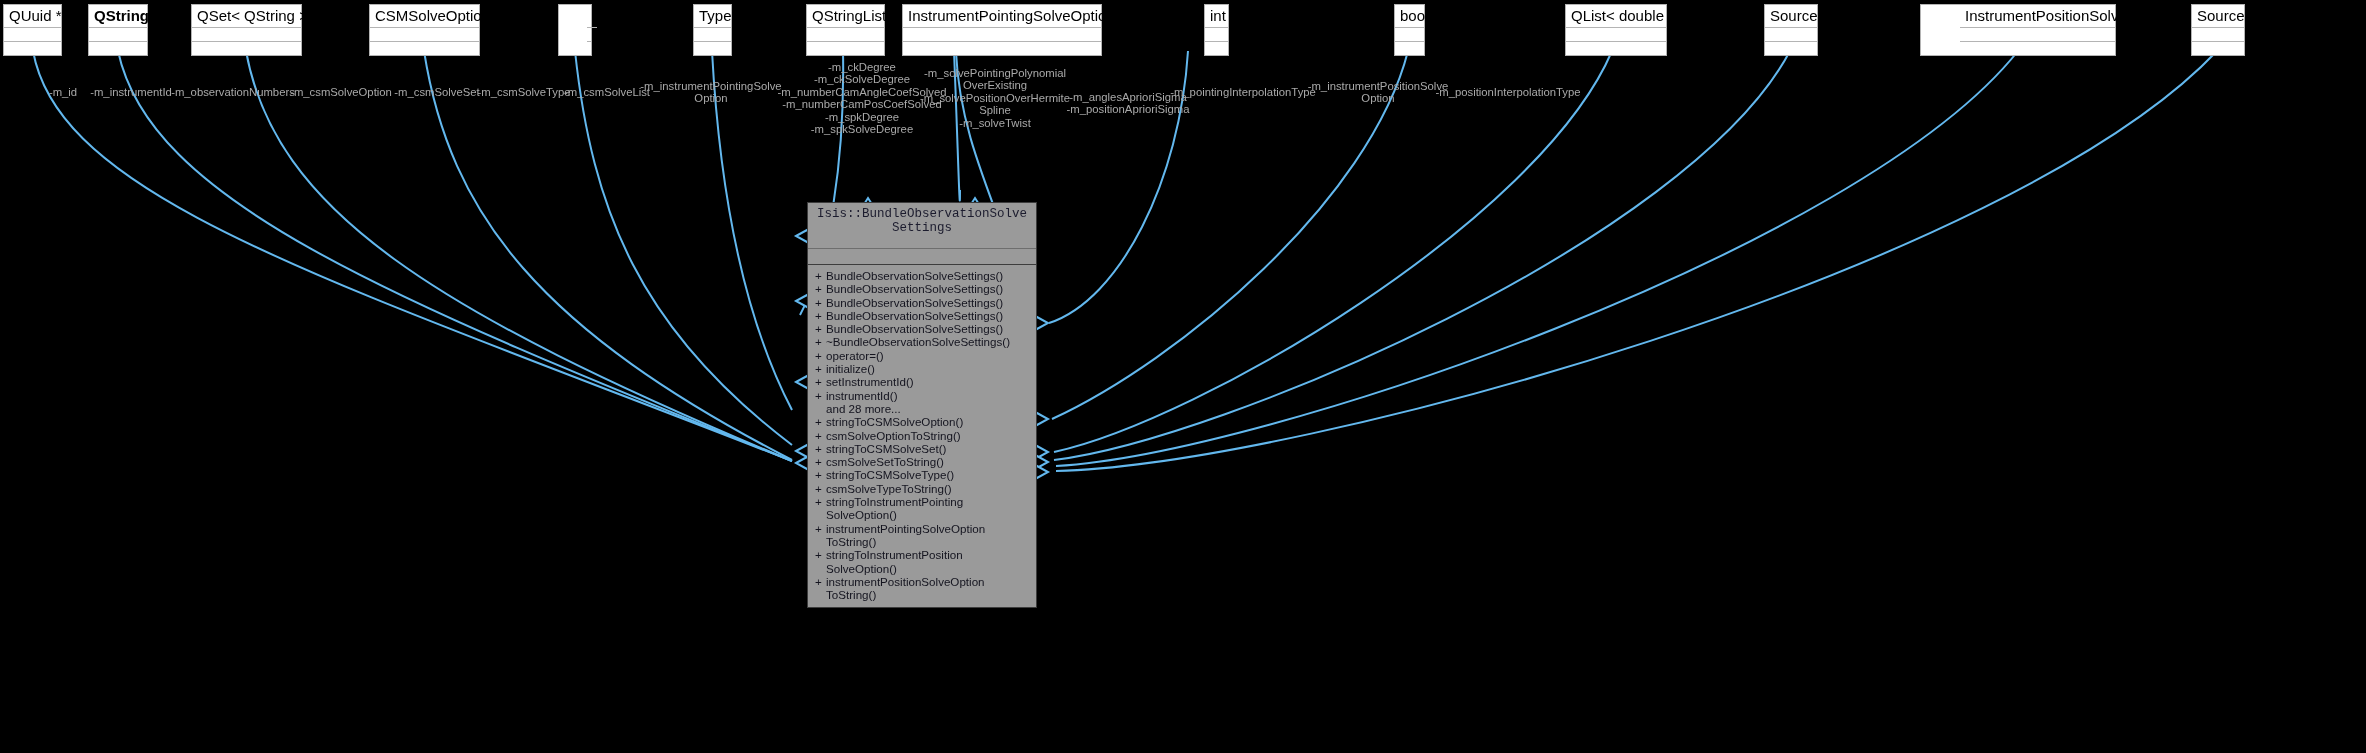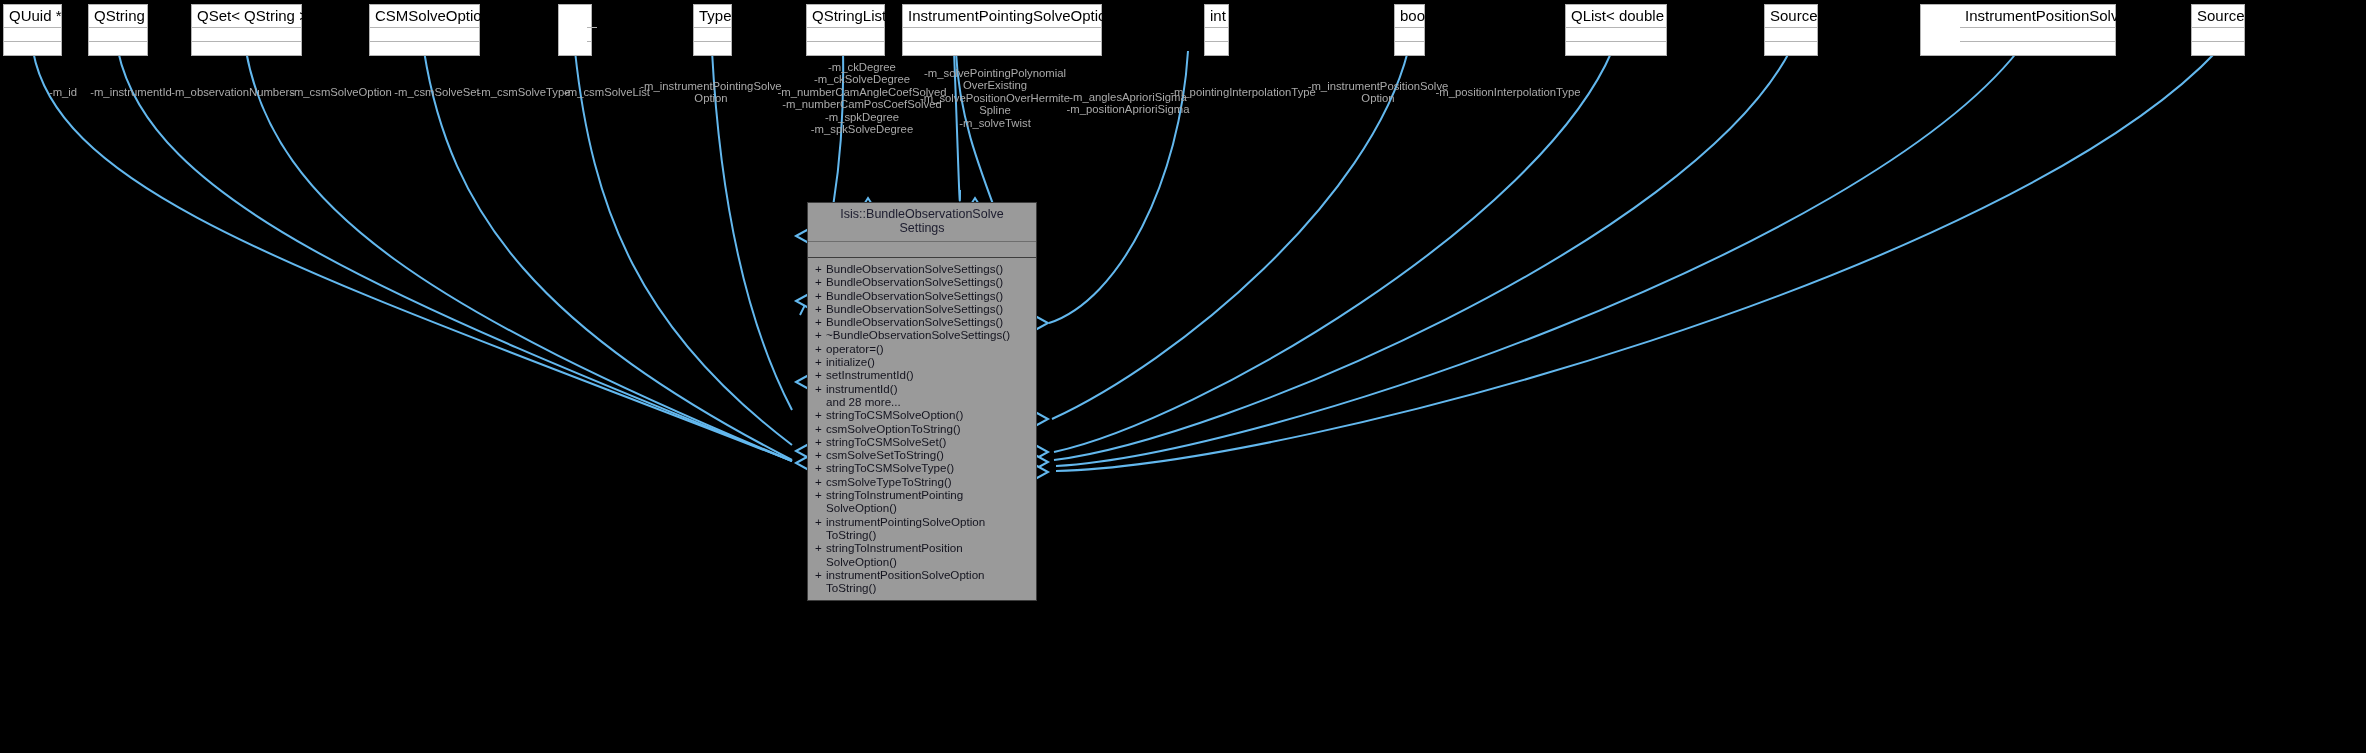--- a/index.html
+++ b/index.html
@@ -56,26 +56,27 @@
     box-sizing: border-box;
     left: 807px;
     top: 202px;
     width: 230px;
     background: #9a9a9a;
     border: 1px solid #3d3d3d;
     z-index: 4;
   }
   #class-node .cn-title {
     box-sizing: border-box;
-    padding: 5px 4px 6px 4px;
+    padding: 5px 4px 13px 4px;
     text-align: center;
     color: #1c1c2e;
     font-size: 12.5px;
     line-height: 13.5px;
     border-bottom: 1px solid #6e6e6e;
+    font-family: Liberation Mono, monospace;
   }
   #class-node .cn-attrs {
     box-sizing: border-box;
     height: 16px;
     border-bottom: 1px solid #3d3d3d;
   }
   #class-node .cn-methods {
     box-sizing: border-box;
     padding: 4px 0 6px 0;
   }
@@ -149,21 +150,21 @@
       <path d="M 1026,472 L 1037,466 L 1048,472 L 1037,478 Z"></path>
     </g>
   </svg>
 
   <div id="type-nodes">
       <div class="type-node" style="left: 3px; top: 4px; width: 59px;">
         <div class="tn-title">QUuid *</div>
         <div class="tn-row"></div>
         <div class="tn-row last"></div>
       </div>
-      <div class="type-node" style="left: 88px; top: 4px; width: 60px;">
+      <div class="type-node" style="left: 88px; top: 4px; width: 60px; font-weight: bold;">
         <div class="tn-title">QString</div>
         <div class="tn-row"></div>
         <div class="tn-row last"></div>
       </div>
       <div class="type-node" style="left: 191px; top: 4px; width: 111px;">
         <div class="tn-title">QSet&lt; QString &gt;</div>
         <div class="tn-row"></div>
         <div class="tn-row last"></div>
       </div>
       <div class="type-node" style="left: 369px; top: 4px; width: 111px;">

